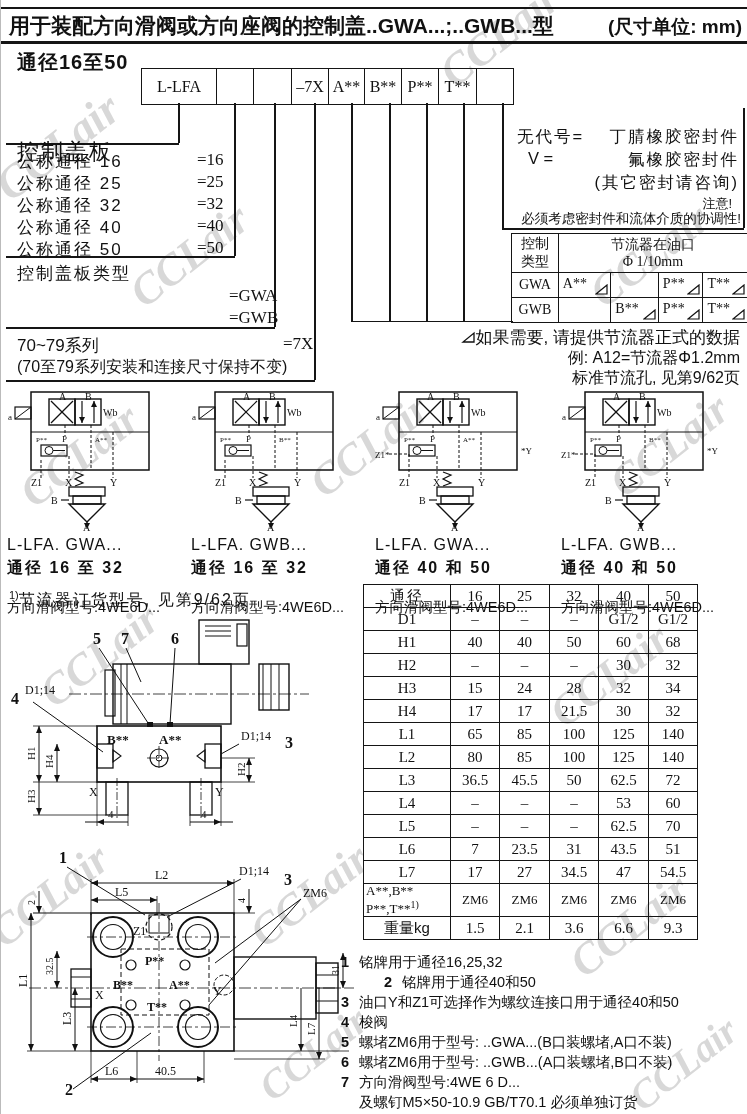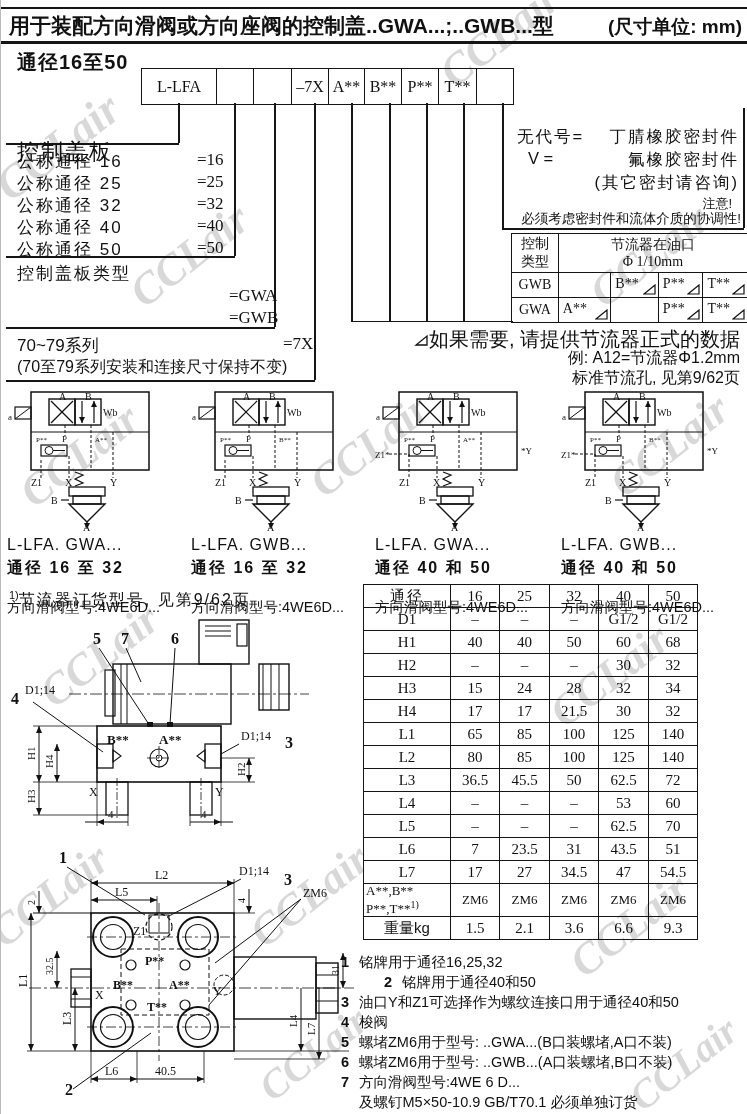--- a/index.html
+++ b/index.html
@@ -137,44 +137,20 @@
       <td style="width:46px;height:38px;font-family:'Liberation Sans';font-size:14px;">
         <span>控制</span><br>
         <span>类型</span>
       </td>
       <td colspan="4" style="width:187px;">
         <span>节流器在油口</span><br>
         <span>Φ 1/10mm</span>
       </td>
     </tr>
     <tr style="height:25px;">
-      <td>GWB</td>
-      <td class="cellmark">
-        <span></span>
-      </td>
-      <td class="cellmark">
-        <span>B**</span>
-        <svg width="13" height="11">
-              <path d="M12 1 L12 10 L1 10 Z" fill="#fff" stroke="#111" stroke-width="1.2"></path>
-            </svg>
-      </td>
-      <td class="cellmark">
-        <span>P**</span>
-        <svg width="13" height="11">
-              <path d="M12 1 L12 10 L1 10 Z" fill="#fff" stroke="#111" stroke-width="1.2"></path>
-            </svg>
-      </td>
-      <td class="cellmark">
-        <span>T**</span>
-        <svg width="13" height="11">
-              <path d="M12 1 L12 10 L1 10 Z" fill="#fff" stroke="#111" stroke-width="1.2"></path>
-            </svg>
-      </td>
-    </tr>
-    <tr style="height:25px;">
       <td>GWA</td>
       <td class="cellmark" style="width:52px;">
         <span>A**</span>
         <svg width="13" height="11">
               <path d="M12 1 L12 10 L1 10 Z" fill="#fff" stroke="#111" stroke-width="1.2"></path>
             </svg>
       </td>
       <td class="cellmark" style="width:47px;">
         <span></span>
       </td>
@@ -184,24 +160,48 @@
               <path d="M12 1 L12 10 L1 10 Z" fill="#fff" stroke="#111" stroke-width="1.2"></path>
             </svg>
       </td>
       <td class="cellmark" style="width:44px;">
         <span>T**</span>
         <svg width="13" height="11">
               <path d="M12 1 L12 10 L1 10 Z" fill="#fff" stroke="#111" stroke-width="1.2"></path>
             </svg>
       </td>
     </tr>
+    <tr style="height:25px;">
+      <td>GWB</td>
+      <td class="cellmark">
+        <span></span>
+      </td>
+      <td class="cellmark">
+        <span>B**</span>
+        <svg width="13" height="11">
+              <path d="M12 1 L12 10 L1 10 Z" fill="#fff" stroke="#111" stroke-width="1.2"></path>
+            </svg>
+      </td>
+      <td class="cellmark">
+        <span>P**</span>
+        <svg width="13" height="11">
+              <path d="M12 1 L12 10 L1 10 Z" fill="#fff" stroke="#111" stroke-width="1.2"></path>
+            </svg>
+      </td>
+      <td class="cellmark">
+        <span>T**</span>
+        <svg width="13" height="11">
+              <path d="M12 1 L12 10 L1 10 Z" fill="#fff" stroke="#111" stroke-width="1.2"></path>
+            </svg>
+      </td>
+    </tr>
   </tbody>
     </table>
 
-  <div class="t" style="right:8px;top:326px;font-size:20px;">
+  <div class="t" style="right:8px;top:326px;font-size:17px;">
     <svg width="15" height="13" style="vertical-align:-1px;">
         <path d="M13 2 L13 11 L2 11 Z" fill="#fff" stroke="#111" stroke-width="1.3"></path>
       </svg><span>如果需要, 请提供节流器正式的数据</span>
   </div>
   <div class="t" style="right:8px;top:348px;font-size:16px;">例: A12=节流器Φ1.2mm</div>
   <div class="t" style="right:8px;top:368px;font-size:16px;">标准节流孔, 见第9/62页</div>
 
   <div class="sch" style="left:6px;top:390px;">
     <svg width="182" height="142" viewBox="0 0 182 142">
       <rect x="24" y="2" width="118" height="78" fill="none" stroke="#111" stroke-width="1.5"></rect>

